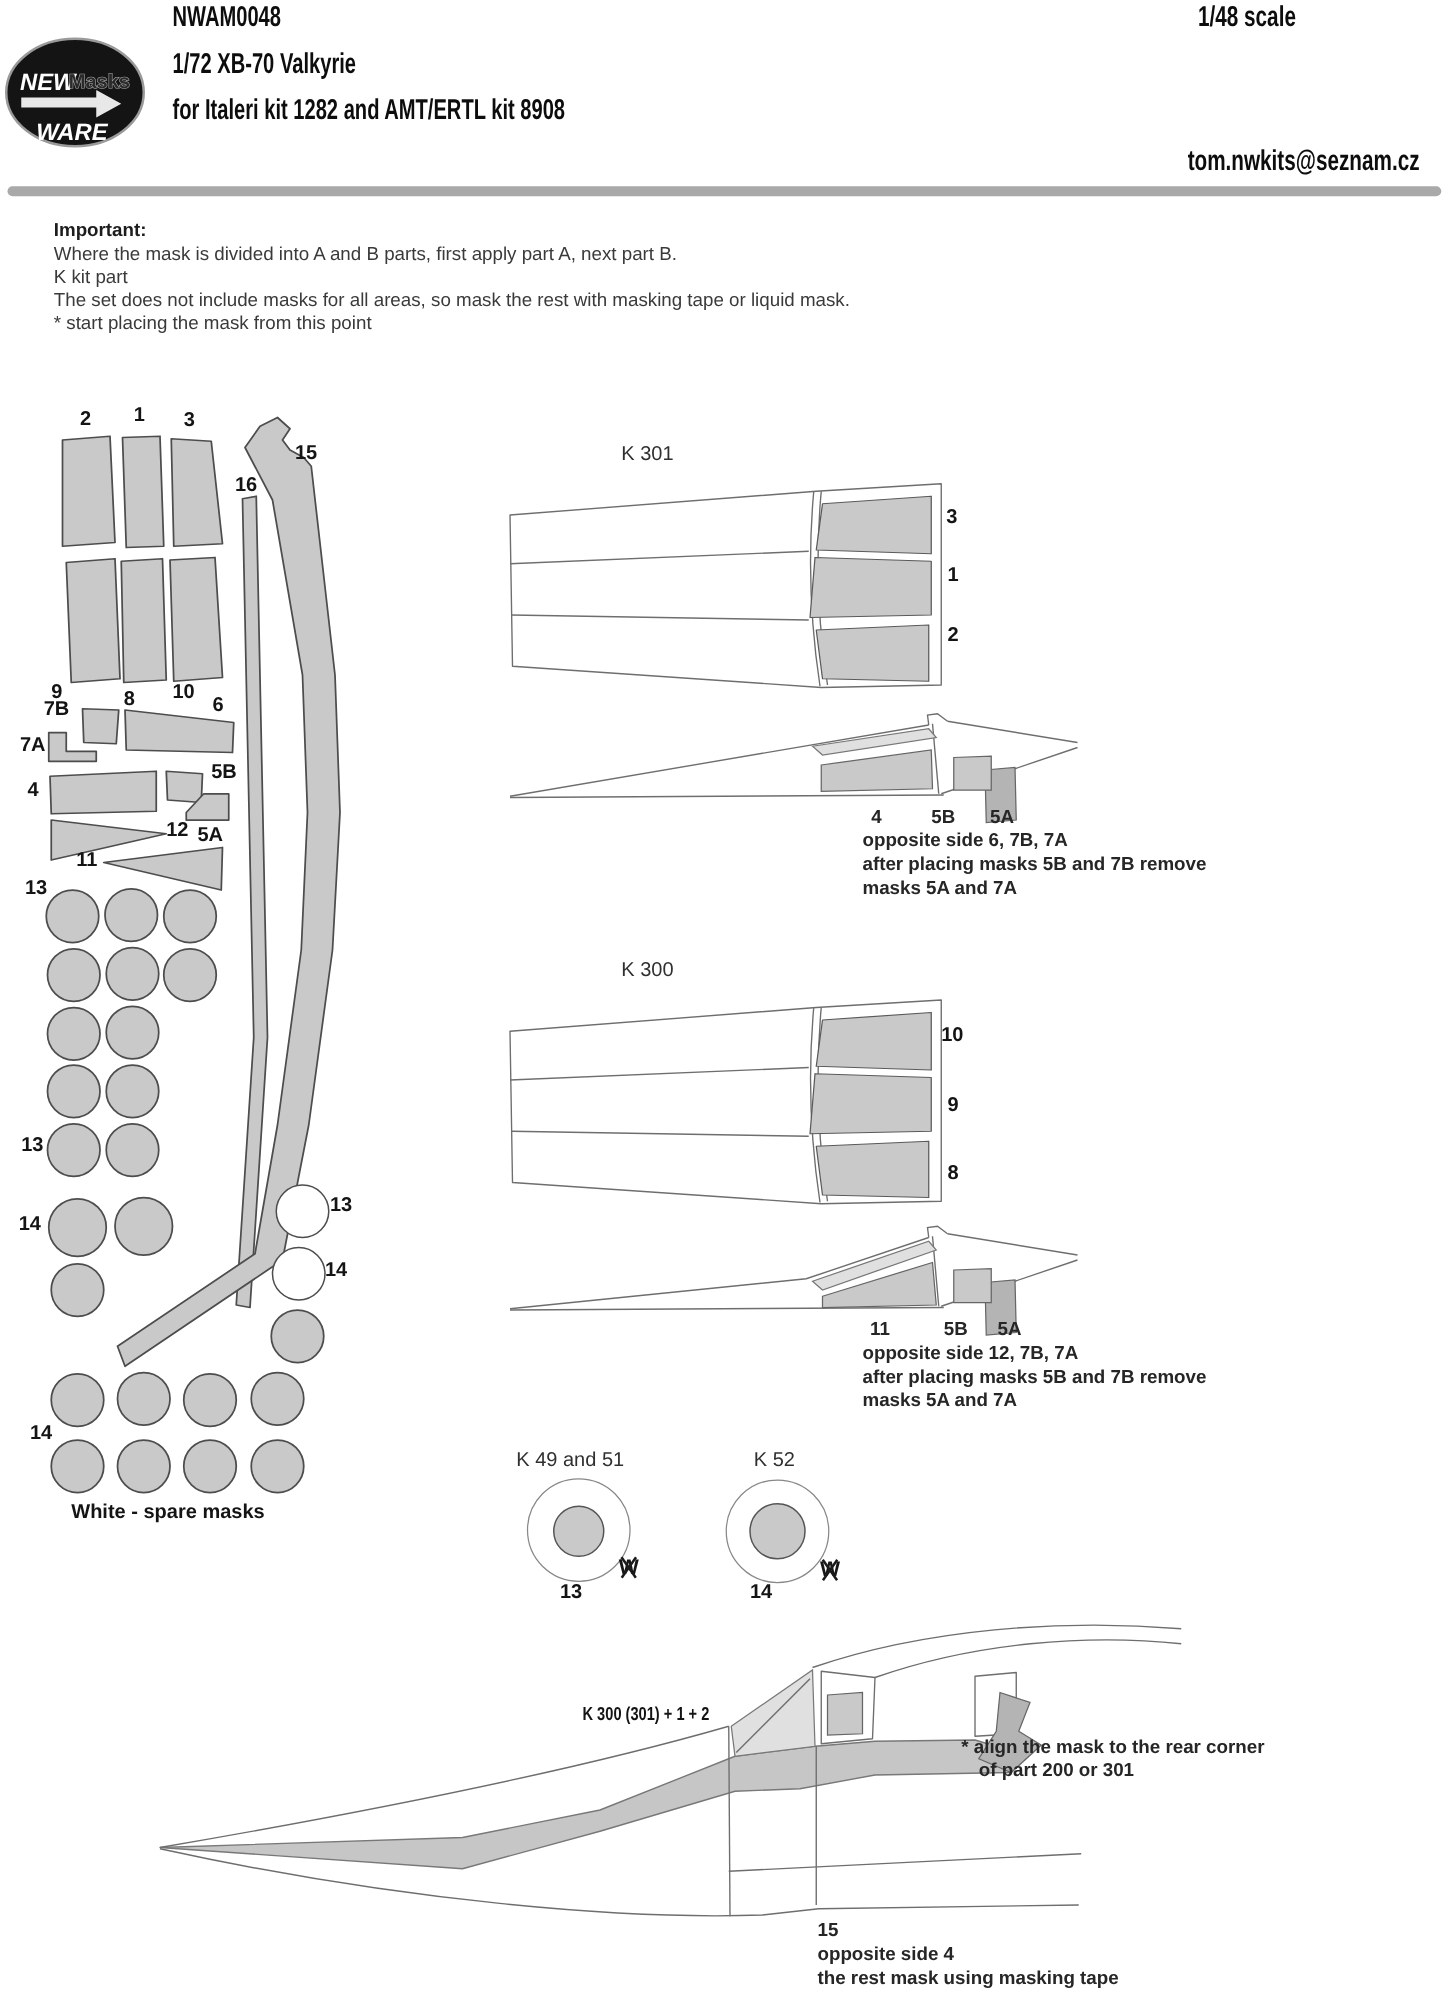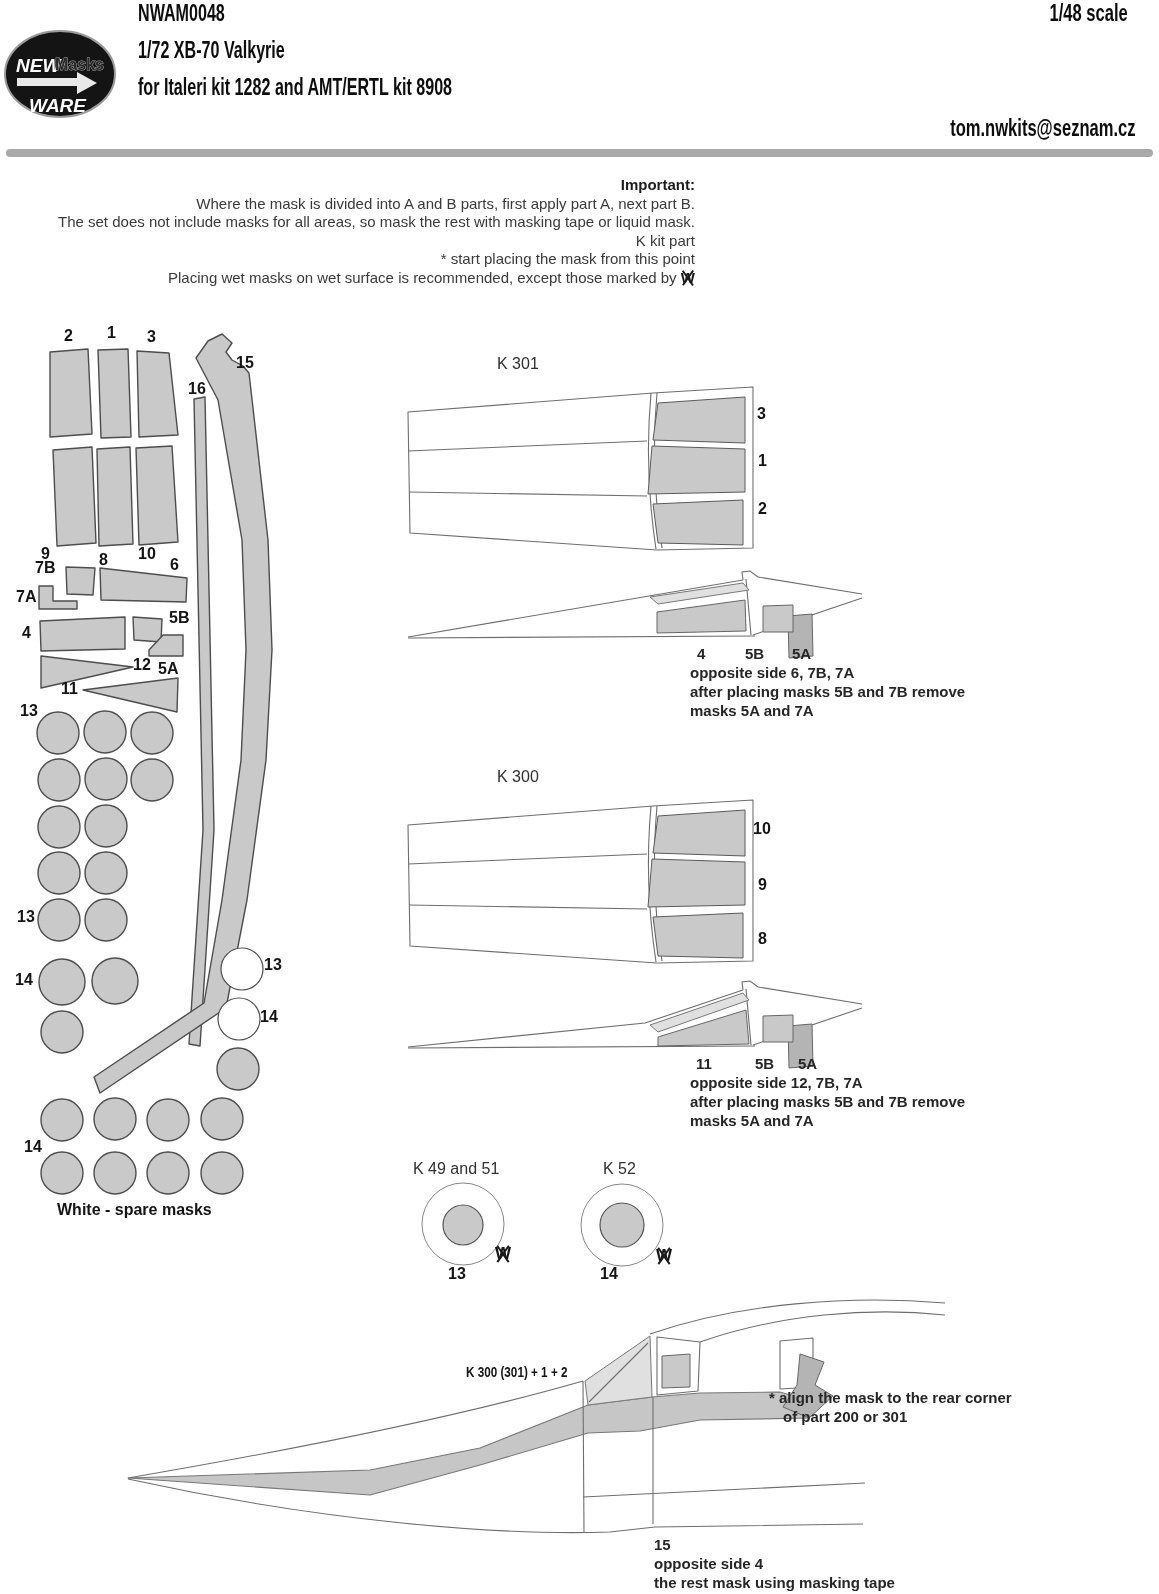--- a/index.html
+++ b/index.html
@@ -9,21 +9,21 @@
 
   
   .cond{display:inline-block;transform:scaleX(0.70);transform-origin:left top;
         white-space:nowrap;font-weight:bold;color:#0d0d0d;font-size:23px;line-height:1;}
   .cond-r{display:inline-block;transform:scaleX(0.72);transform-origin:right top;
         white-space:nowrap;font-weight:bold;color:#0d0d0d;font-size:23px;line-height:1;}
   .divider{position:absolute;left:6px;top:149px;width:1147px;height:8px;
         background:#a9a9a9;border-radius:4px;}
 
   
-  .imp{position:absolute;left:58px;top:176px;font-size:15px;color:#3a3a3a;line-height:18.6px;white-space:nowrap;text-align:right;}
+  .imp{position:absolute;left:43px;top:176px;font-size:15px;color:#3a3a3a;line-height:18.6px;white-space:nowrap;}
   .imp-head{font-weight:bold;color:#1d1d1d;}
 
   
   .sheet-label{position:absolute;font-weight:bold;font-size:16px;color:#141414;line-height:1;white-space:nowrap;}
   .k-title{position:absolute;font-size:16px;color:#303030;line-height:1;white-space:nowrap;}
   .panel-label{position:absolute;font-weight:bold;font-size:16px;color:#141414;line-height:1;}
   .part-label{position:absolute;font-weight:bold;font-size:15px;color:#262626;line-height:1;}
   .note-block{position:absolute;font-weight:bold;font-size:15px;color:#262626;line-height:18.8px;white-space:nowrap;}
   .plain-note{position:absolute;font-weight:bold;font-size:15px;color:#262626;line-height:18.5px;white-space:nowrap;}
   .nose-title{position:absolute;font-weight:bold;font-size:15px;color:#141414;line-height:1;
@@ -60,37 +60,33 @@
     <text x="26" y="84" font-size="19" font-style="italic" font-weight="bold" fill="#ffffff">WARE</text>
   </svg>
 
   <div class="abs" style="left:138px;top:2px">
     <span class="cond">NWAM0048</span></div>
   <div class="abs" style="left:138px;top:39px">
     <span class="cond">1/72 XB-70 Valkyrie</span></div>
   <div class="abs" style="left:138px;top:76px">
     <span class="cond">for Italeri kit 1282 and AMT/ERTL kit 8908</span></div>
 
-  <div class="abs" style="left:928px;top:2px;width:200px;text-align:right">
+  <div class="abs" style="left:928px;top:2px;width:200px;">
     <span class="cond-r">1/48 scale</span></div>
   <div class="abs" style="left:878px;top:117px;width:250px;text-align:right">
     <span class="cond-r">tom.nwkits@seznam.cz</span></div>
 
   <div class="divider"></div>
 
   <div class="imp">
     <div class="imp-head">Important:</div>
     <div>Where the mask is divided into A and B parts, first apply part A, next part B.</div>
+    <div>K kit part</div>
     <div>The set does not include masks for all areas, so mask the rest with masking tape or liquid mask.</div>
-    <div>K kit part</div>
     <div>* start placing the mask from this point</div>
-    <div>
-      <span>Placing wet masks on wet surface is recommended, except those marked by</span>
-      <span class="wx" style="font-size:15px">W</span>
-    </div>
   </div>
 
   <svg class="abs" style="left:10px;top:320px" width="290" height="925" viewBox="10 320 290 925">
     <g>
       <polygon class="sheet-shape" points="50,352 88,349 92,434 50,437"></polygon>
       <polygon class="sheet-shape" points="98,350 128,349 131,437 101,438"></polygon>
       <polygon class="sheet-shape" points="137,351 169,353 178,435 139,437"></polygon>
       <polygon class="sheet-shape" points="53,450 92,447 96,543 57,546"></polygon>
       <polygon class="sheet-shape" points="97,449 130,447 133,544 99,546"></polygon>
       <polygon class="sheet-shape" points="136,448 172,446 178,542 139,545"></polygon>

